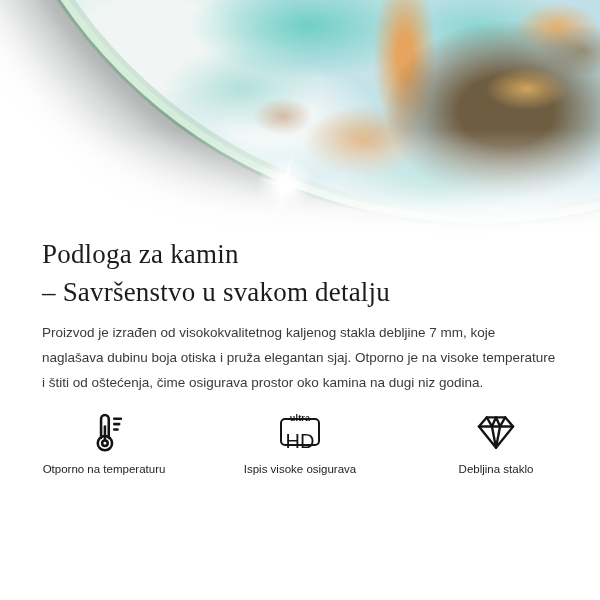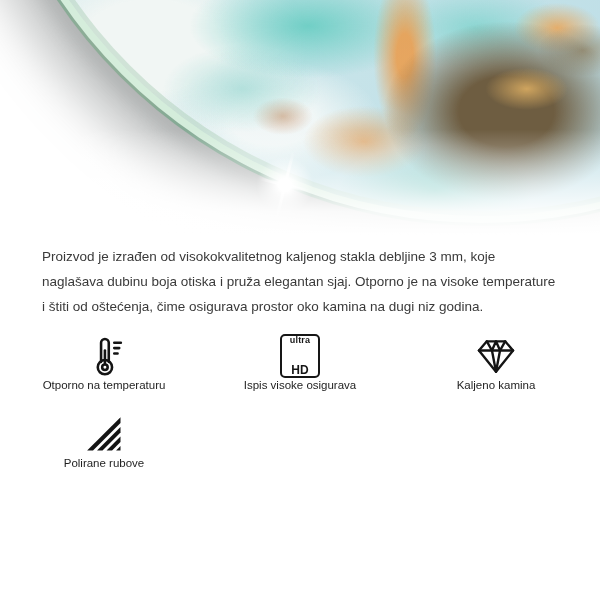--- a/index.html
+++ b/index.html
@@ -70,44 +70,48 @@
 
   
   .features {
     margin-top:14px; padding:0 6px;
     display:grid; grid-template-columns:repeat(3,1fr); row-gap:20px;
     text-align:center;
   }
   .feature { display:flex; flex-direction:column; align-items:center; }
   .f-icon { height:46px; display:flex; align-items:center; justify-content:center; }
   .f-icon svg { display:block; }
-  .f-label { font-size:11.5px; color:#1e1e1e; }
+  .f-label { margin-top:8px; font-size:11.5px; color:#1e1e1e; }
   .uhd-box {
-    width:40px; height:44px; border:2.4px solid #161616; border-radius:5px;
-    display:flex; flex-direction:column; align-items:center; justify-content:space-between;
+    width:40px; height:28px; border:2.4px solid #161616; border-radius:5px;
+    display:flex; flex-direction:column; align-items:center; justify-content:center;
     color:#161616; line-height:1;
   }
   .uhd-top { font-size:9px; font-weight:600; letter-spacing:0.2px; }
-  .uhd-bottom { font-size:12px; font-weight:700; margin-top:8px; }
+  .uhd-bottom { font-size:20px; font-weight:400; margin-top:8px; }
 </style>
 </head>
 <body>
 
 <div class="page">
 
   <div class="hero">
     <div class="glass-circle"></div>
     <div class="sparkle">
       <span class="sparkle-core"></span>
     </div>
     <div class="hero-fade"></div>
   </div>
 
   <div class="content">
-    <p class="desc">Proizvod je izrađen od visokokvalitetnog kaljenog stakla debljine 3 mm, koje naglašava dubinu boja otiska i pruža elegantan sjaj. Otporno je na visoke temperature i štiti od oštećenja, čime osigurava prostor oko kamina na dugi niz godina.</p>
+    <h1>
+      <span class="t-line">Podloga za kamin</span>
+      <span class="t-line">– Savršenstvo u svakom detalju</span>
+    </h1>
+    <p class="desc">Proizvod je izrađen od visokokvalitetnog kaljenog stakla debljine 7 mm, koje naglašava dubinu boja otiska i pruža elegantan sjaj. Otporno je na visoke temperature i štiti od oštećenja, čime osigurava prostor oko kamina na dugi niz godina.</p>
   </div>
 
   <div class="features">
 
     <div class="feature">
       <div class="f-icon">
         <svg width="44" height="44" viewBox="0 0 24 24" fill="none" stroke="#141414" stroke-width="1.4" stroke-linecap="round" stroke-linejoin="round">
           <path d="M10.4 15.2 V4.8 a2.1 2.1 0 0 1 4.2 0 V15.2"></path>
           <circle cx="12.5" cy="18.1" r="3.9"></circle>
           <circle cx="12.5" cy="18.1" r="1.5"></circle>
@@ -131,30 +135,19 @@
 
     <div class="feature">
       <div class="f-icon">
         <svg width="44" height="44" viewBox="0 0 24 24" fill="none" stroke="#141414" stroke-width="1.3" stroke-linecap="round" stroke-linejoin="round">
           <path d="M7 4 H17 L21.3 9 L12 20.6 L2.7 9 Z"></path>
           <path d="M2.7 9 H21.3"></path>
           <path d="M7 4 L9.8 9 L12 4 L14.2 9 L17 4"></path>
           <path d="M9.8 9 L12 20.6 L14.2 9"></path>
         </svg>
       </div>
-      <div class="f-label">Kaljeno kamina</div>
+      <div class="f-label">Debljina staklo</div>
     </div>
 
-    <div class="feature">
-      <div class="f-icon">
-        <svg width="44" height="44" viewBox="0 0 24 24" fill="#141414" stroke="none">
-          <polygon points="2.8,21 6,21 21,6 21,2.8"></polygon>
-          <polygon points="8.2,21 11.2,21 21,11.2 21,8.2"></polygon>
-          <polygon points="13.4,21 16.4,21 21,16.4 21,13.4"></polygon>
-          <polygon points="18.6,21 21,21 21,18.6"></polygon>
-        </svg>
-      </div>
-      <div class="f-label">Polirane rubove</div>
-    </div>
 
 
   </div>
 </div>
 
 </body></html>

